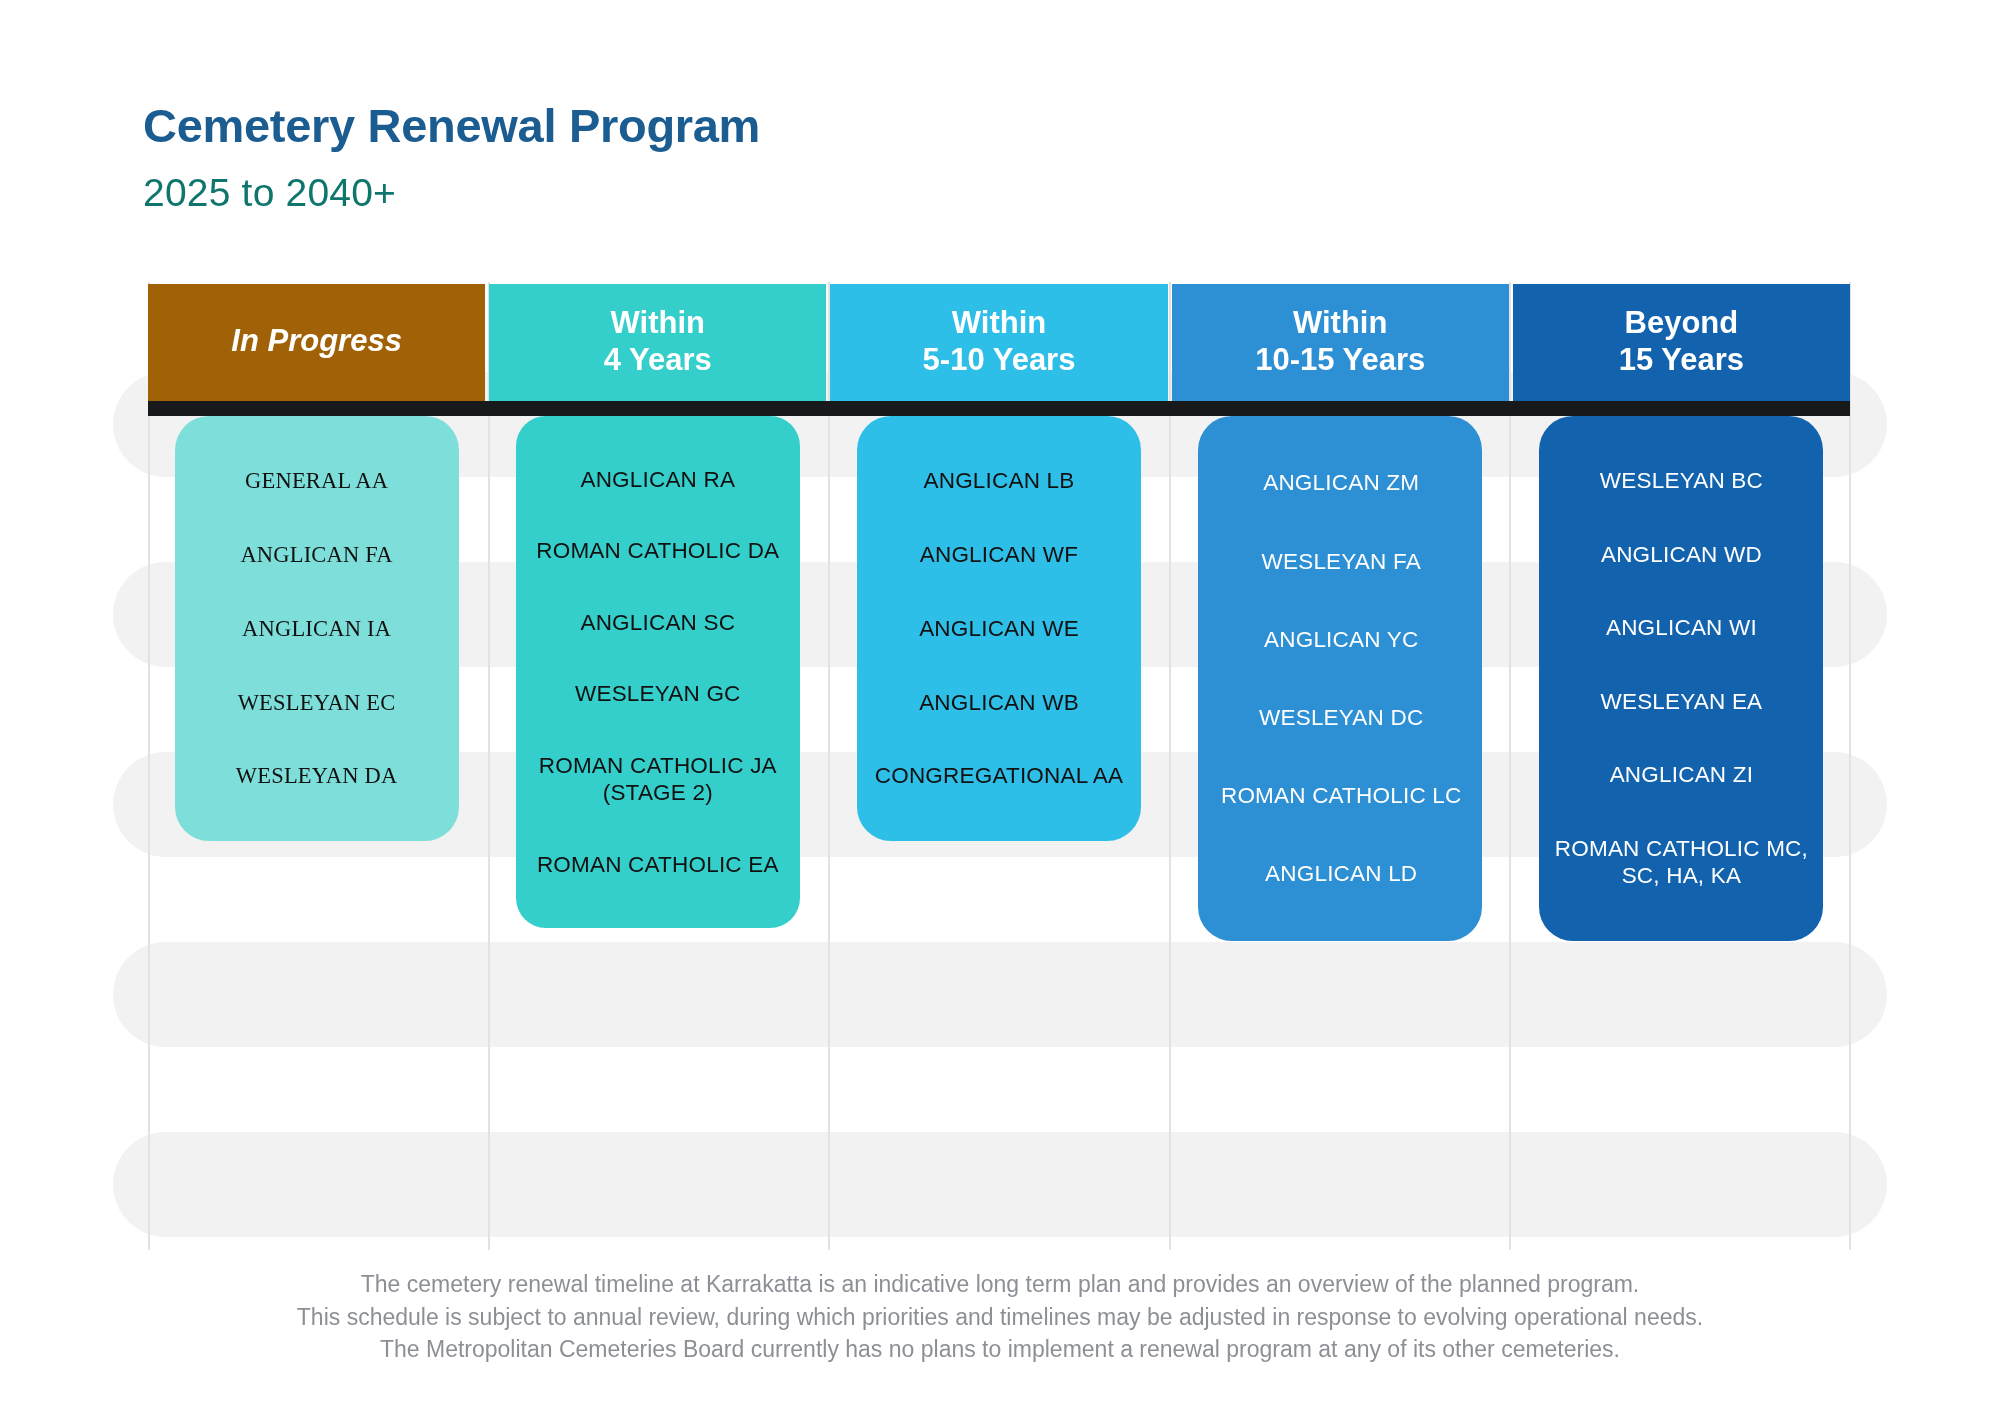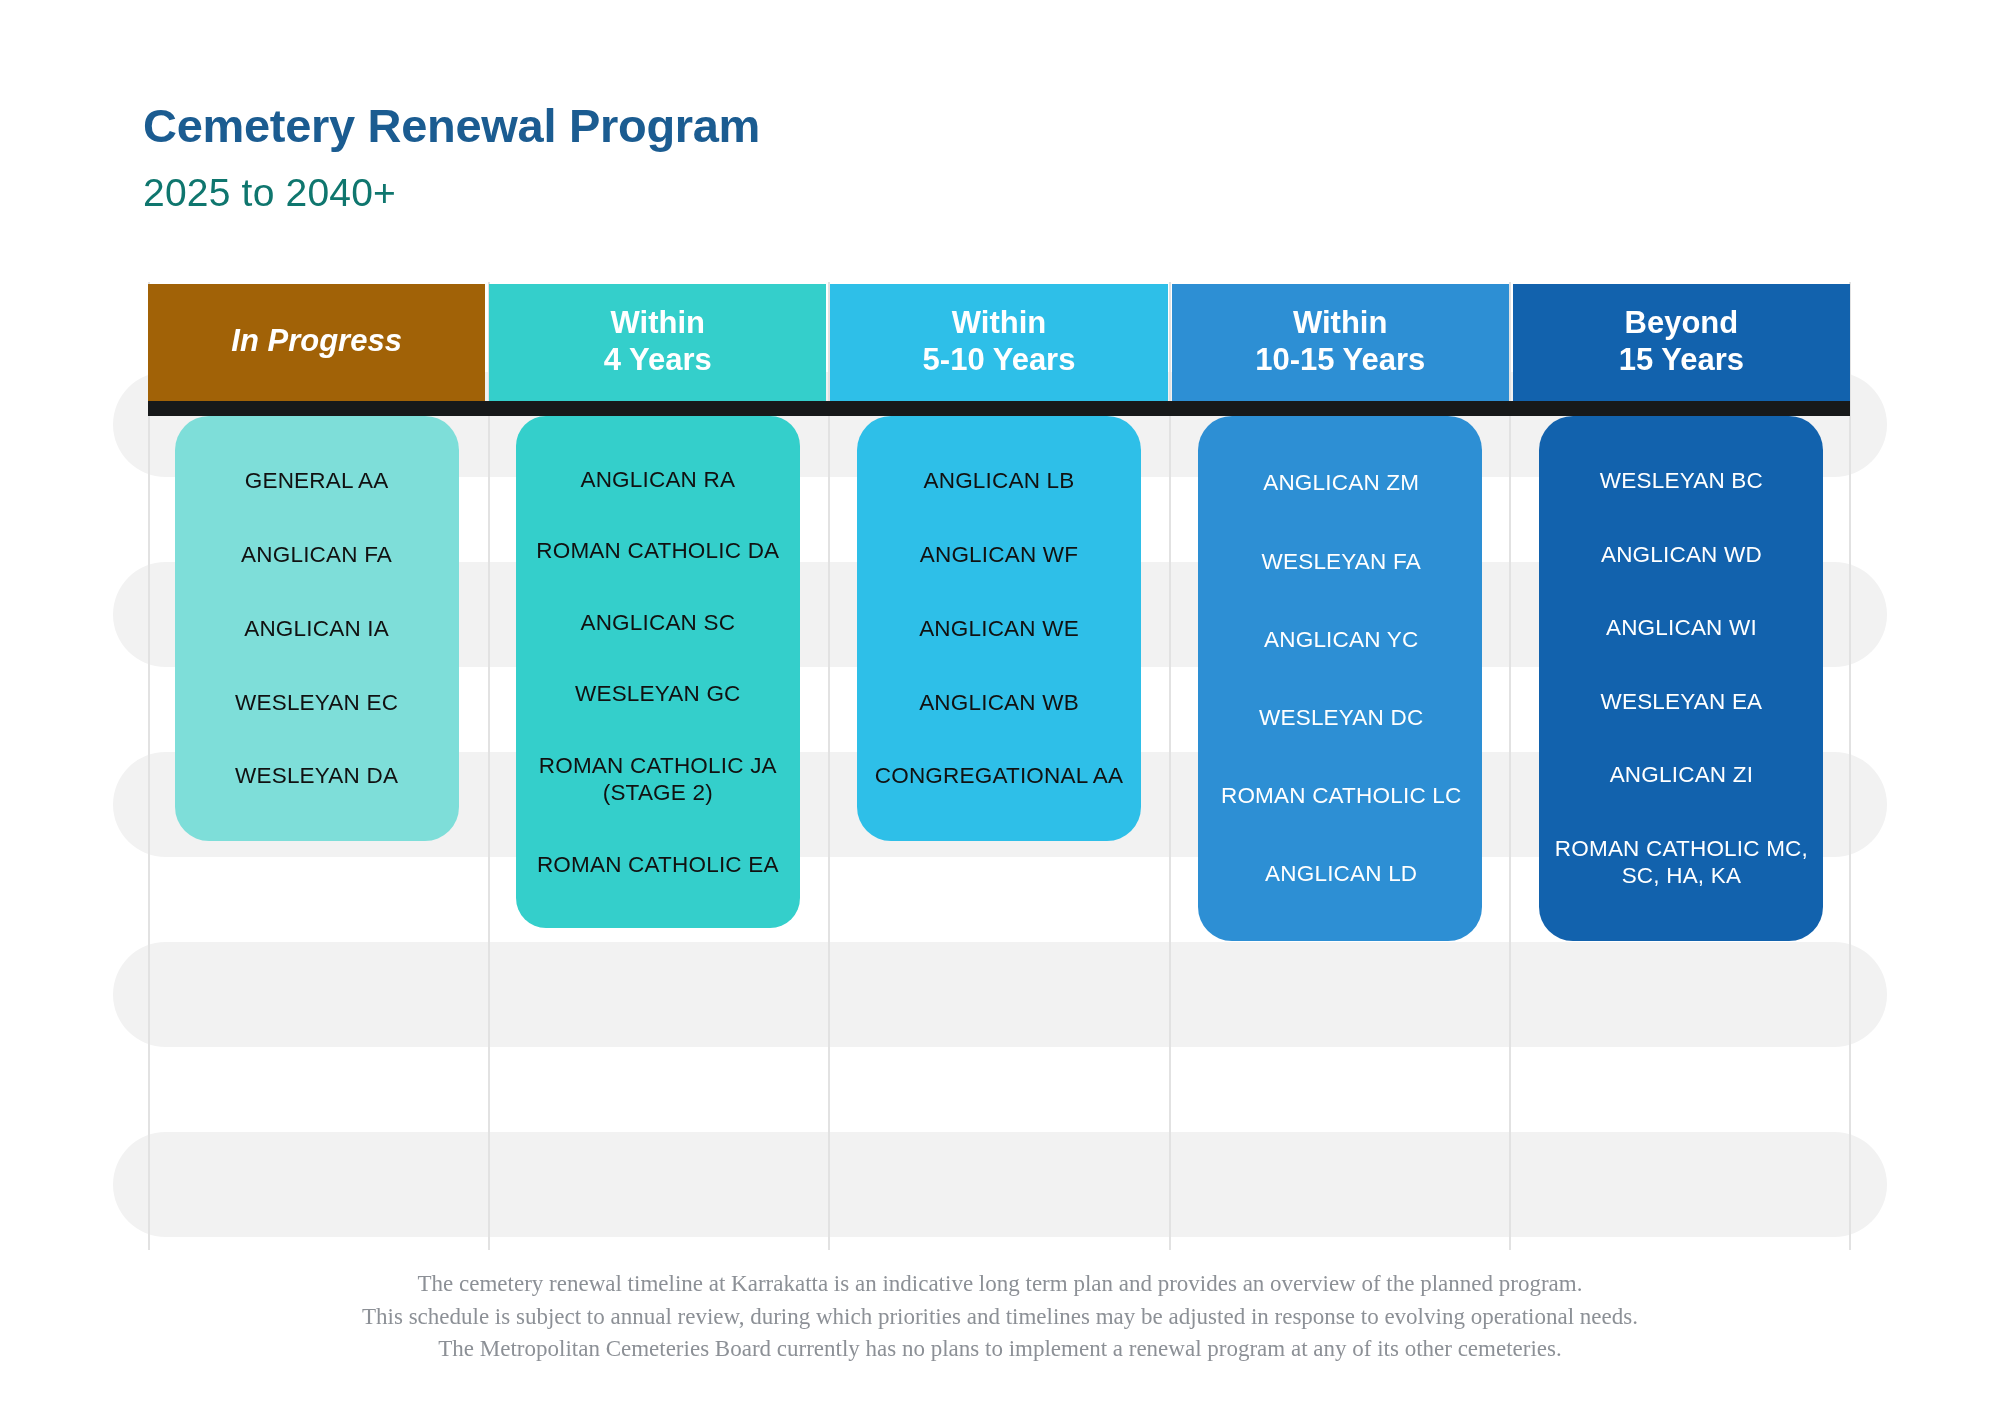--- a/index.html
+++ b/index.html
@@ -74,21 +74,21 @@
     font-size: 22.5px; line-height: 1.22; letter-spacing: 0.2px;
     padding: 3px 2px;
   }
 
   
   .footer {
     position: absolute; left: 0; top: 1268px; width: 2000px;
     text-align: center; color: #8c9096;
     font-size: 23px; line-height: 1.42; padding: 0 120px;
   }
-  .footer div { white-space: nowrap; font-family: Liberation Serif, serif; }
+  .footer div { white-space: nowrap; }
 </style>
 </head>
 <body>
 
 <div class="page">
 
   <div class="header">
     <div class="title-block">
       <div class="main-title">Cemetery Renewal Program</div>
       <div class="sub-title">2025 to 2040+</div>
@@ -152,21 +152,21 @@
           <div>Beyond</div>
           <div>15 Years</div>
         </div>
       </div>
     </div>
 
     <div class="black-bar"></div>
 
     <div class="cols">
       <div class="col">
-        <div class="pill" style="height: 425px; background: rgb(126, 222, 217); color: rgb(17, 17, 17);">
+        <div class="pill" style="height: 425px; background: rgb(126, 222, 217); color: rgb(17, 17, 17); font-family: Liberation Serif, serif;">
             <div class="item">GENERAL AA</div>
             <div class="item">ANGLICAN FA</div>
             <div class="item">ANGLICAN IA</div>
             <div class="item">WESLEYAN EC</div>
             <div class="item">WESLEYAN DA</div>
           </div>
       </div>
       <div class="col">
         <div class="pill" style="height: 512px; background: rgb(52, 207, 203); color: rgb(17, 17, 17); border-radius: 30px;">
             <div class="item">ANGLICAN RA</div>

